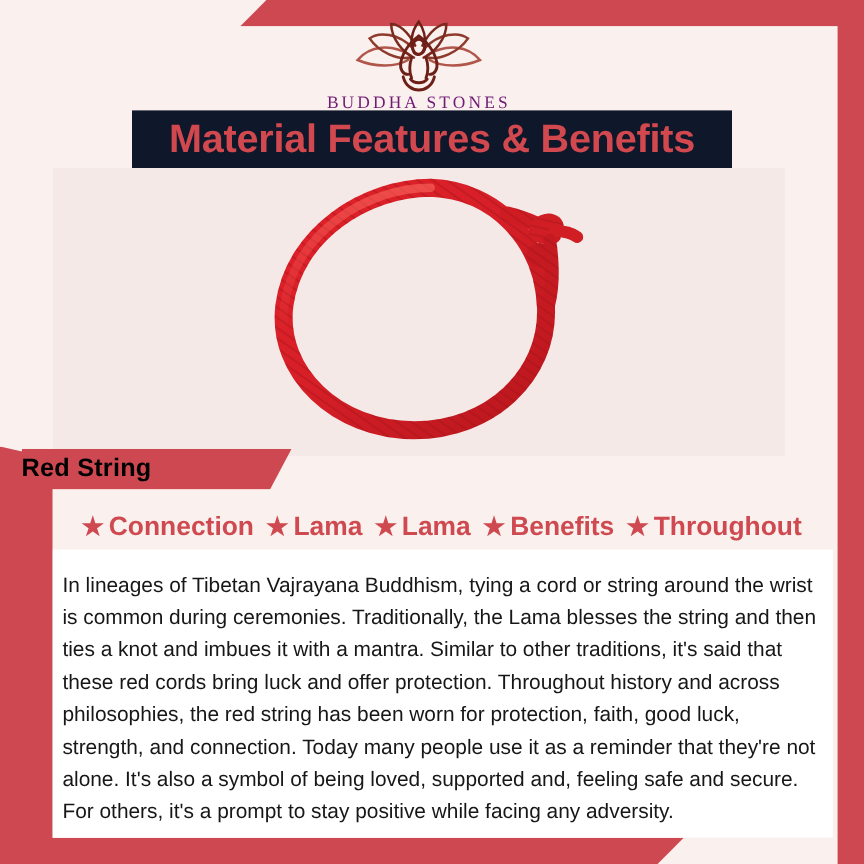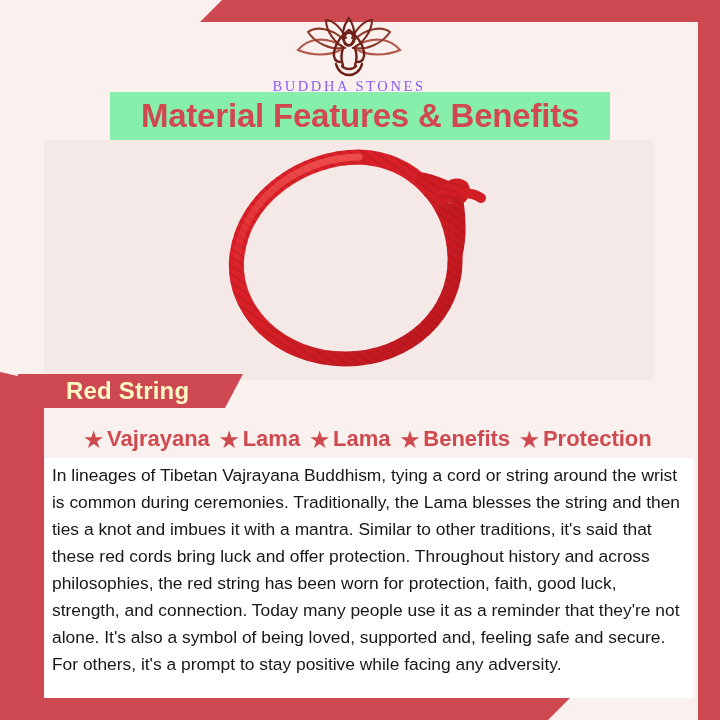--- a/index.html
+++ b/index.html
@@ -83,32 +83,32 @@
   .logo-mark {
     display: block;
     margin: 0 auto;
   }
   .logo-word {
     display: block;
     margin-top: 0;
     font-family: "Liberation Serif", serif;
     font-size: 14.5px;
     letter-spacing: 2.6px;
-    color: #8b5cf6;
+    color: #701a75;
     font-weight: 400;
   }
 
   
   .title-band {
     position: absolute;
     left: 110px;
     top: 92px;
     width: 500px;
     height: 48px;
-    background: #86efac;
+    background: #0f172a;
     display: flex;
     align-items: center;
     justify-content: center;
     z-index: 4;
   }
   .title-text {
     font-size: 33px;
     font-weight: bold;
     color: #d2484f;
     letter-spacing: -0.2px;
@@ -140,23 +140,22 @@
     top: 374px;
     width: 225px;
     height: 34px;
     background: #cd4850;
     clip-path: polygon(0 0, 100% 0, calc(100% - 18px) 100%, 0 100%);
     display: flex;
     align-items: center;
     z-index: 5;
   }
   .label-text {
-    margin-left: 48px;
-    color: #fef9c3;
-    font-size: 24px;
+    color: #000000;
+    font-size: 21px;
     font-weight: bold;
     letter-spacing: 0.2px;
   }
 
   
   .features {
     position: absolute;
     left: 44px;
     top: 420px;
     width: 648px;
@@ -184,21 +183,21 @@
 
   
   .body-copy {
     position: absolute;
     left: 44px;
     top: 458px;
     width: 650px;
     height: 240px;
     background: #ffffff;
     z-index: 4;
-    padding: 4px 0 0 0;
+    padding: 16px 0 0 0;
     box-sizing: border-box;
   }
   .body-copy p {
     margin: 0;
     padding: 0 6px 0 8px;
     font-size: 17.4px;
     line-height: 27px;
     color: #171717;
     text-align: left;
   }
@@ -298,37 +297,37 @@
   <div class="bar-bottom"></div>
   <div class="bar-left"></div>
 
   <div class="label-banner">
     <span class="label-text">Red String</span>
   </div>
 
   <div class="features">
     <span class="feature">
       <span class="star">★</span>
-      <span>Vajrayana</span>
+      <span>Connection</span>
     </span>
     <span class="feature">
       <span class="star">★</span>
       <span>Lama</span>
     </span>
     <span class="feature">
       <span class="star">★</span>
       <span>Lama</span>
     </span>
     <span class="feature">
       <span class="star">★</span>
       <span>Benefits</span>
     </span>
     <span class="feature">
       <span class="star">★</span>
-      <span>Protection</span>
+      <span>Throughout</span>
     </span>
   </div>
 
   <div class="body-copy">
     <p>In lineages of Tibetan Vajrayana Buddhism, tying a cord or string around the wrist is common during ceremonies. Traditionally, the Lama blesses the string and then ties a knot and imbues it with a mantra. Similar to other traditions, it's said that these red cords bring luck and offer protection. Throughout history and across philosophies, the red string has been worn for protection, faith, good luck, strength, and connection. Today many people use it as a reminder that they're not alone. It's also a symbol of being loved, supported and, feeling safe and secure. For others, it's a prompt to stay positive while facing any adversity.</p>
   </div>
 
 </div>
 
 </body></html>

